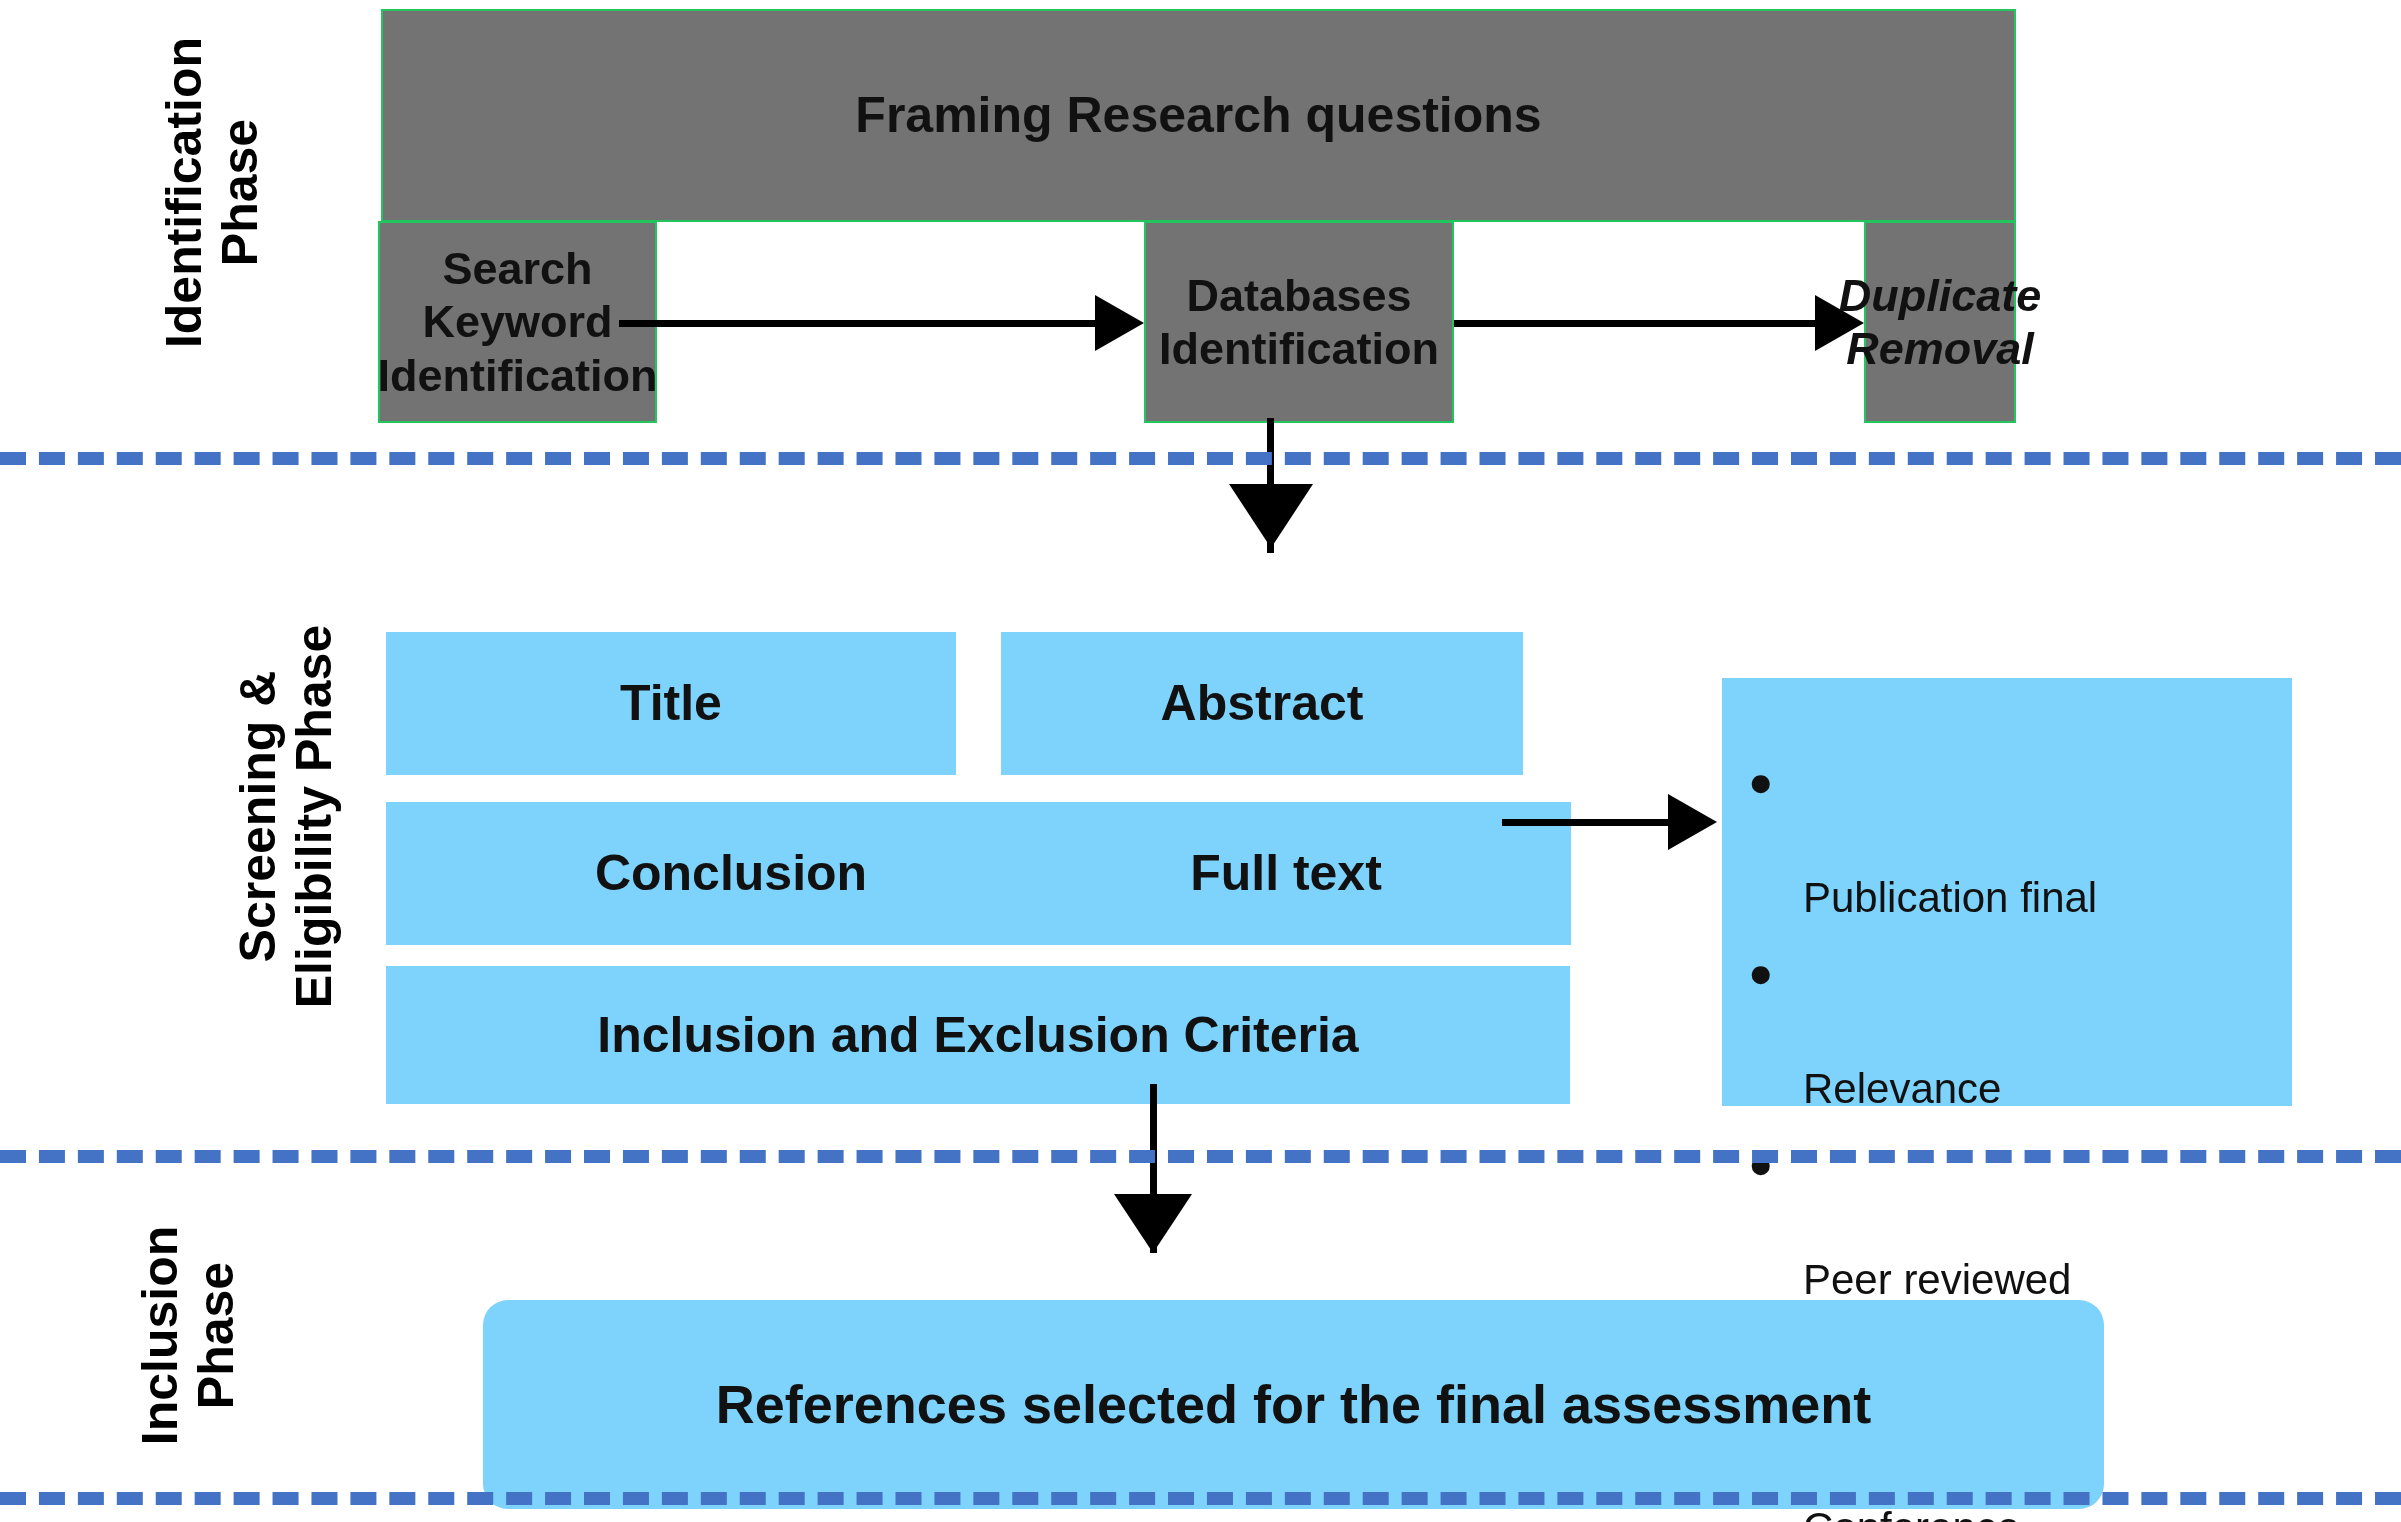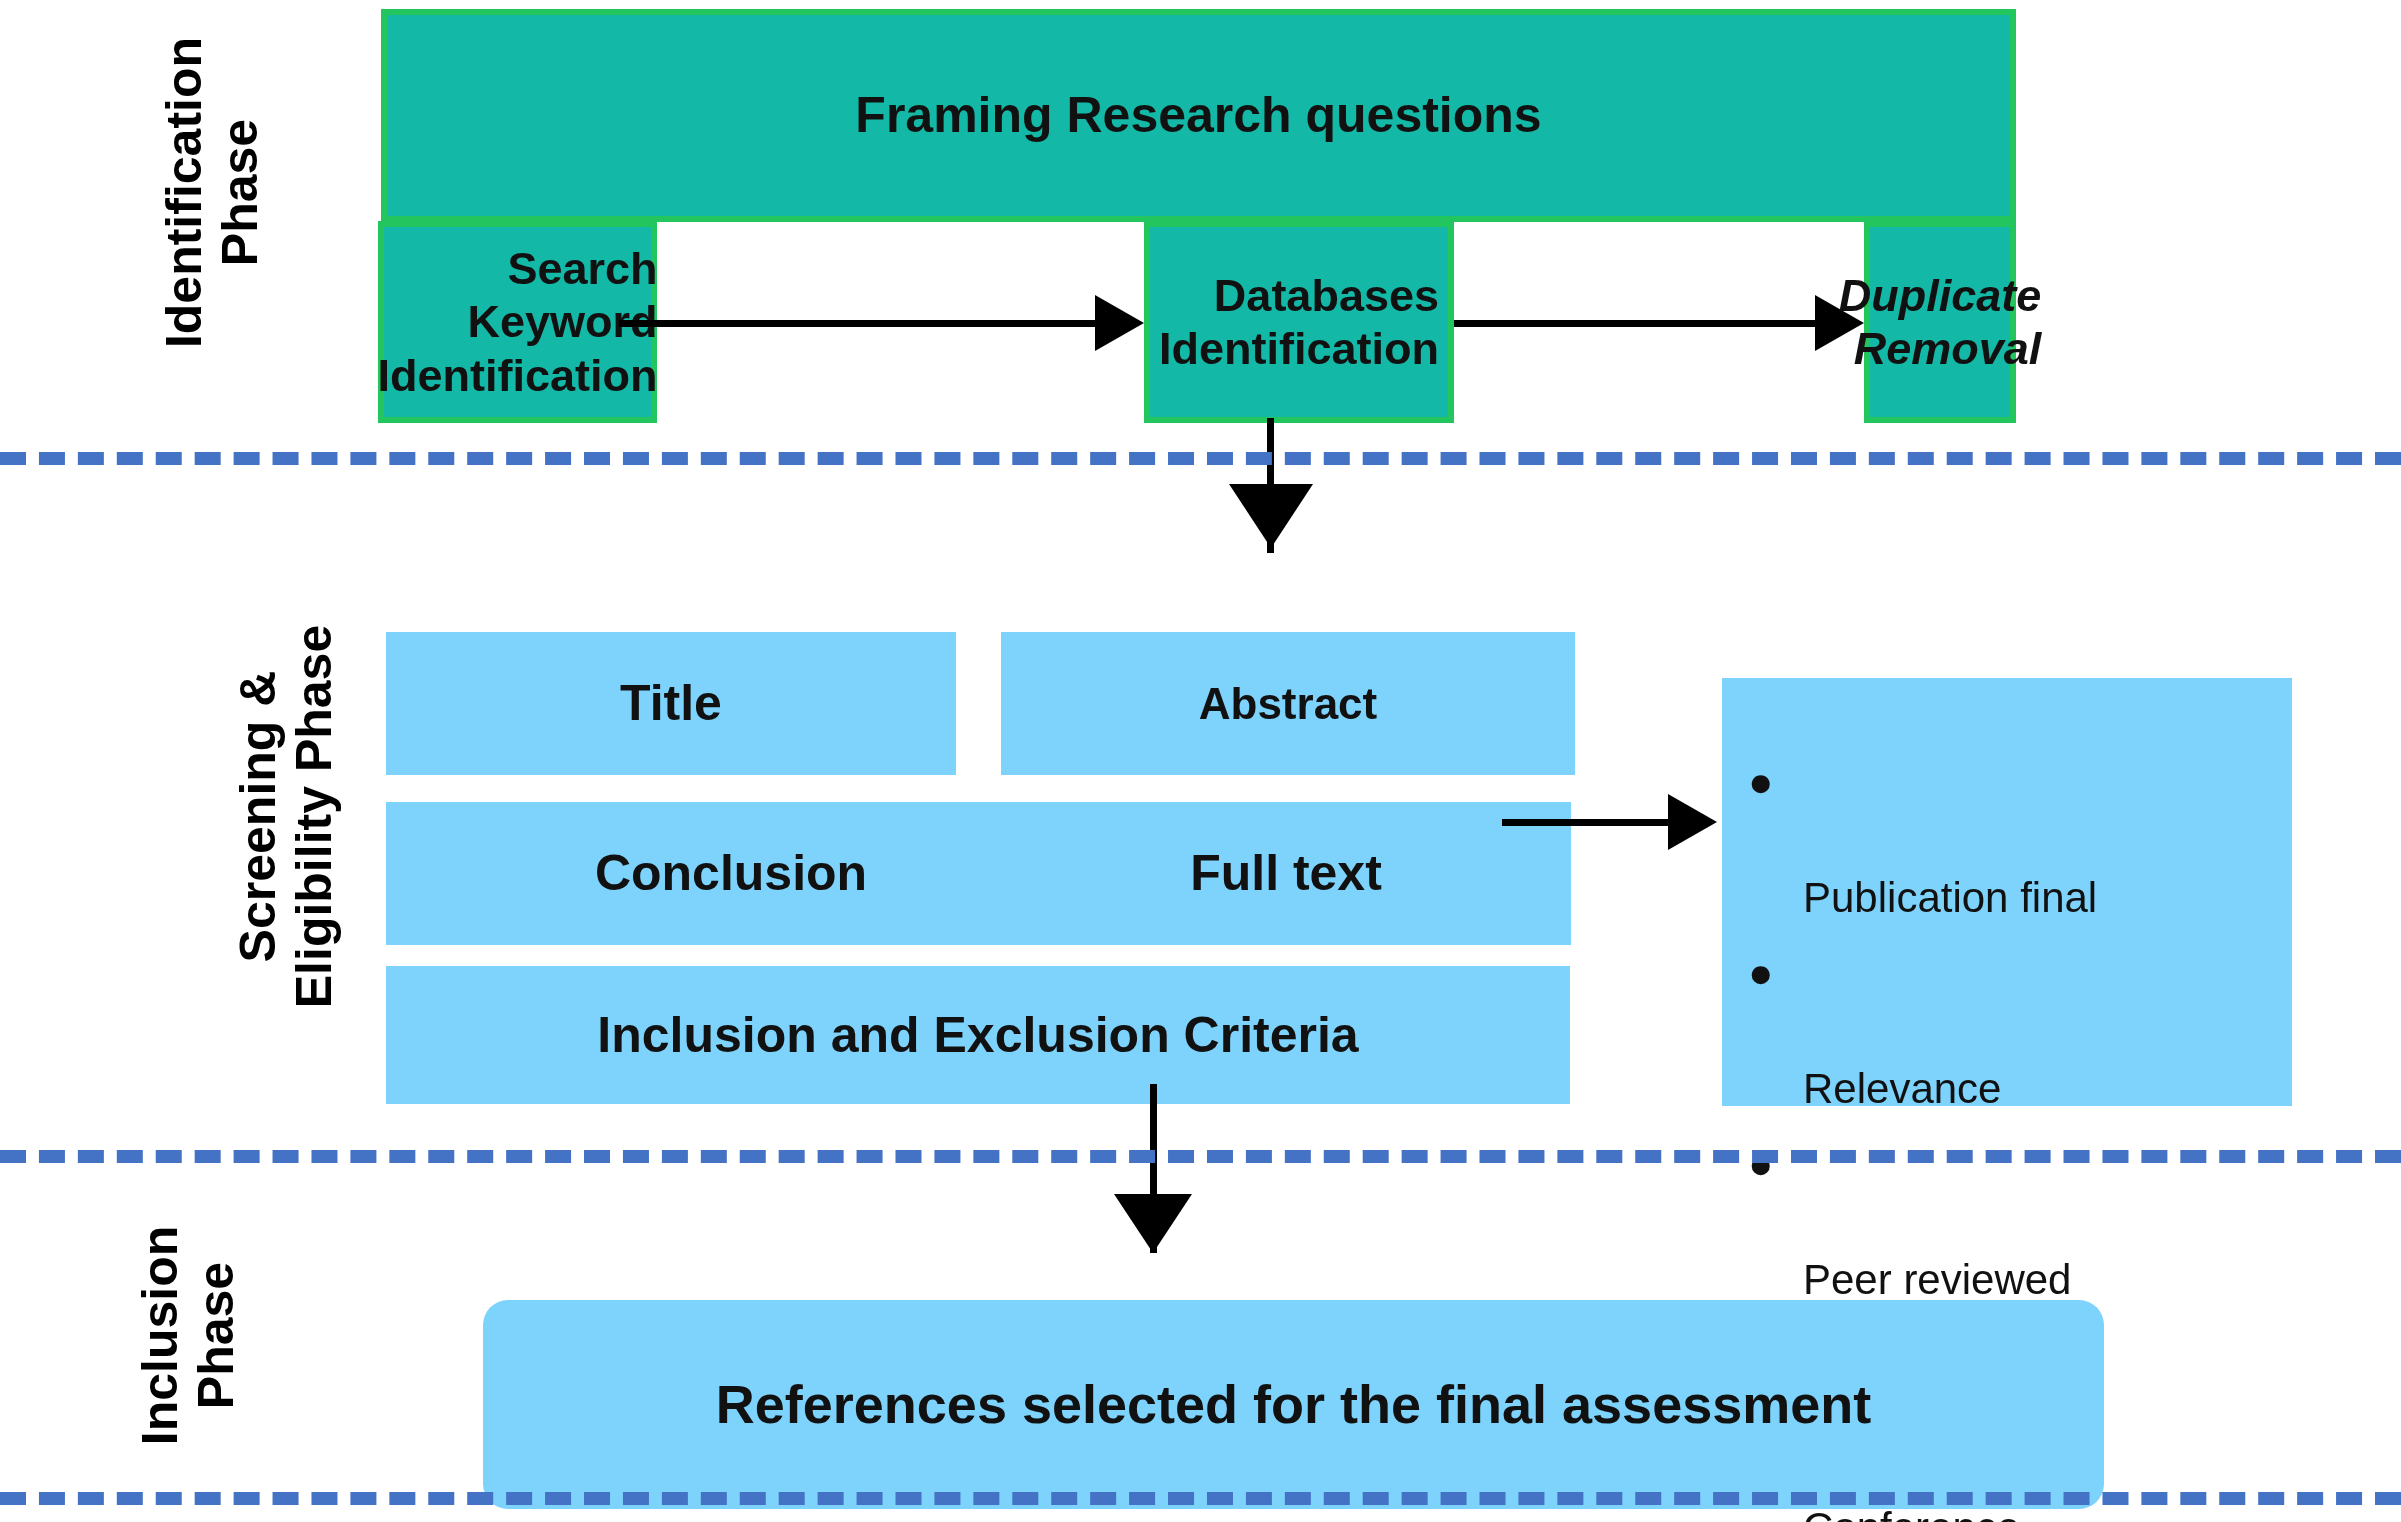--- a/index.html
+++ b/index.html
@@ -20,25 +20,25 @@
 
   
   .divider{
     position:absolute;left:0;width:2401px;height:0;
     border-top:13px dashed #4472C4;
   }
 
   
   .obox{
     position:absolute;
-    background:#14b8a6;
-    border:6px solid #22c55e;
+    background:#737373;
+    border:2px solid #22c55e;
     box-sizing:border-box;
     display:flex;align-items:center;justify-content:center;
-    text-align:right;
+    text-align:center;
     font-weight:bold;
     color:#111;
     line-height:1.18;
     white-space:pre-line;
   }
 
   
   .gbox{
     position:absolute;
     background:#7dd3fc;
@@ -125,21 +125,21 @@
   <div class="obox" style="left:1864px; top:221px; width:152px; height:202px; font-size:45px;font-style:italic;">Duplicate
 Removal</div>
 
   <div class="vline" style="left:1267px; top:418px; height:135px;"></div>
   <div class="arrow-d" style="left:1229px; top:484px;"></div>
 
   <div class="divider" style="top:452px;"></div>
 
   <div class="gbox" style="left:386px; top:584px; width:570px; height:143px; font-size:50px;">Title</div>
 
-  <div class="gbox" style="left:1001px; top:584px; width:574px; height:143px; font-size:44px;">Abstract</div>
+  <div class="gbox" style="left:1001px; top:584px; width:522px; height:143px; font-size:50px;">Abstract</div>
 
   <div class="gbox" style="left:386px; top:754px; width:690px; height:143px; font-size:50px;">Conclusion</div>
 
   <div class="gbox" style="left:1001px; top:754px; width:570px; height:143px; font-size:50px;">Full text</div>
 
   <div class="hline" style="left:1502px; top:819px; width:169px;"></div>
   <div class="arrow-r" style="left:1668px; top:794px;"></div>
 
   <div class="gbox" style="left:386px; top:918px; width:1184px; height:138px; font-size:50px;">Inclusion and Exclusion Criteria</div>
 

